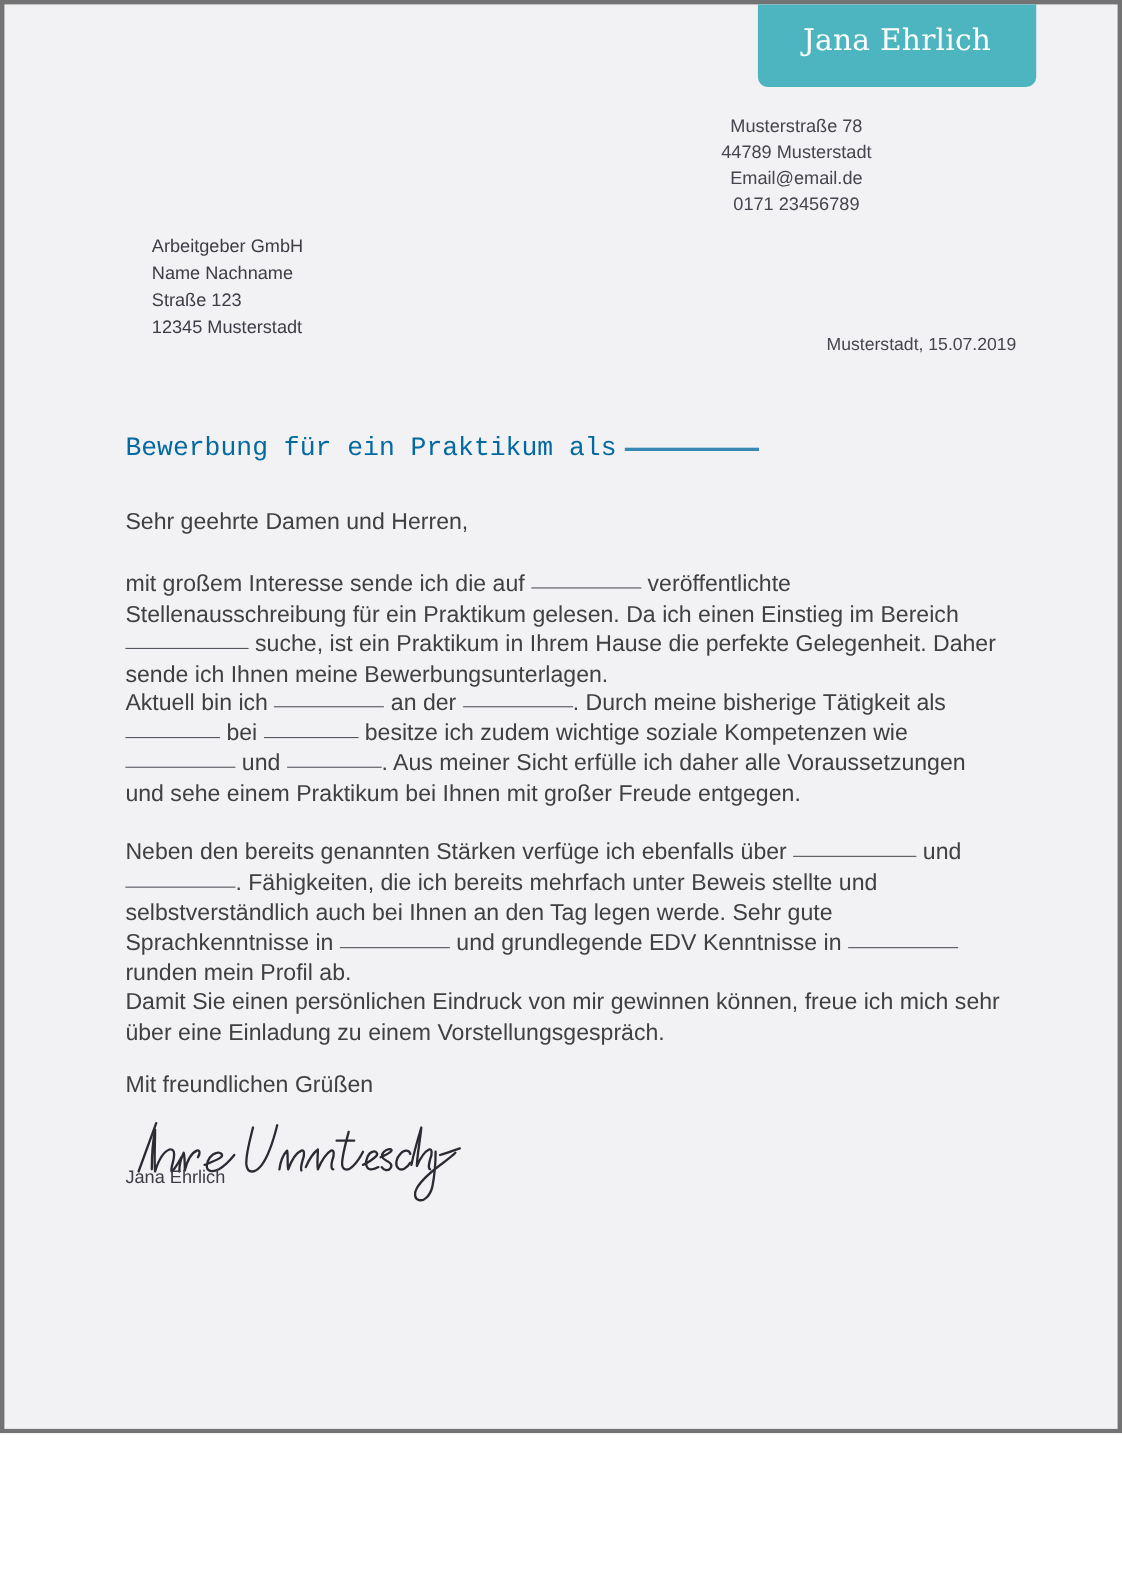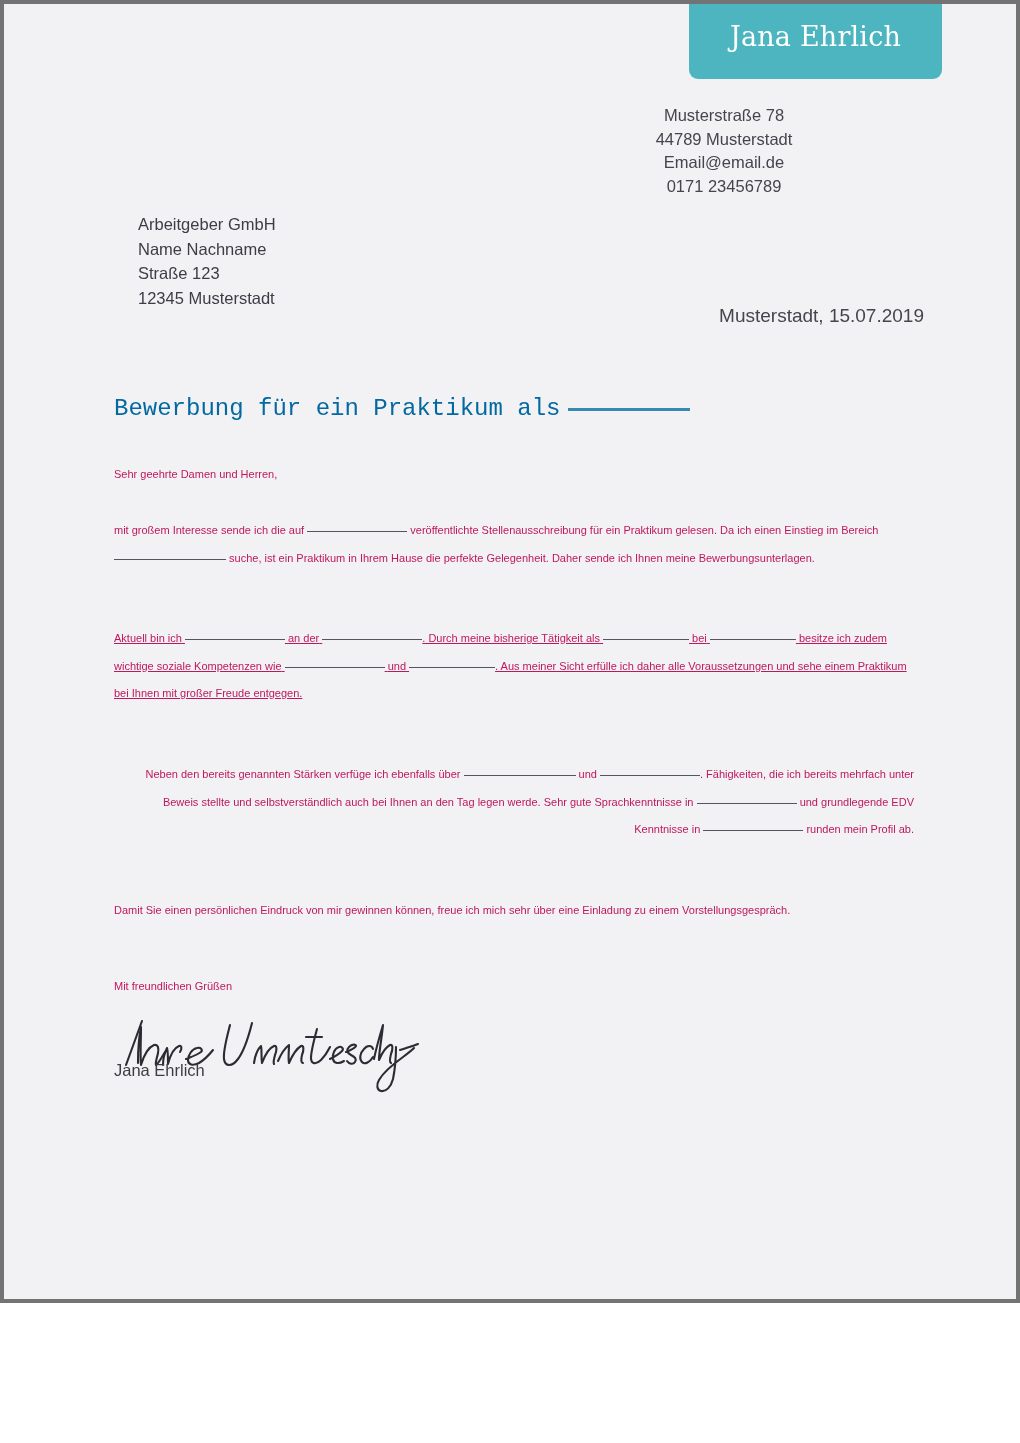--- a/index.html
+++ b/index.html
@@ -69,21 +69,21 @@
   }
 
   
   .date-line {
     position: absolute;
     top: 301px;
     left: 520px;
     width: 400px;
     text-align: right;
     color: #45454d;
-    font-size: 19px;
+    font-size: 16px;
   }
 
   
   .subject {
     position: absolute;
     top: 391px;
     left: 110px;
     font-family: Liberation Mono, monospace;
     font-size: 24px;
     color: #0369a1;
@@ -95,28 +95,28 @@
     border-bottom: 3px solid #3889b1;
     vertical-align: 4px;
     margin-left: 8px;
   }
 
   
   .body-text {
     position: absolute;
     left: 110px;
     width: 800px;
-    color: #be185d;
-    font-size: 11px;
+    color: #404040;
+    font-size: 21px;
     line-height: 27.5px;
   }
   .salutation { top: 457px; }
   .para-1 { top: 513px; }
-  .para-2 { top: 621px; text-decoration: underline; }
-  .para-3 { top: 757px; text-align: right; }
+  .para-2 { top: 621px; }
+  .para-3 { top: 757px; }
   .para-4 { top: 893px; }
   .closing { top: 969px; }
 
   .blank {
     display: inline-block;
     border-bottom: 1.5px solid #55555d;
     vertical-align: 2px;
   }
   .blank.w-sm { width: 86px; }
   .blank.w-md { width: 100px; }

